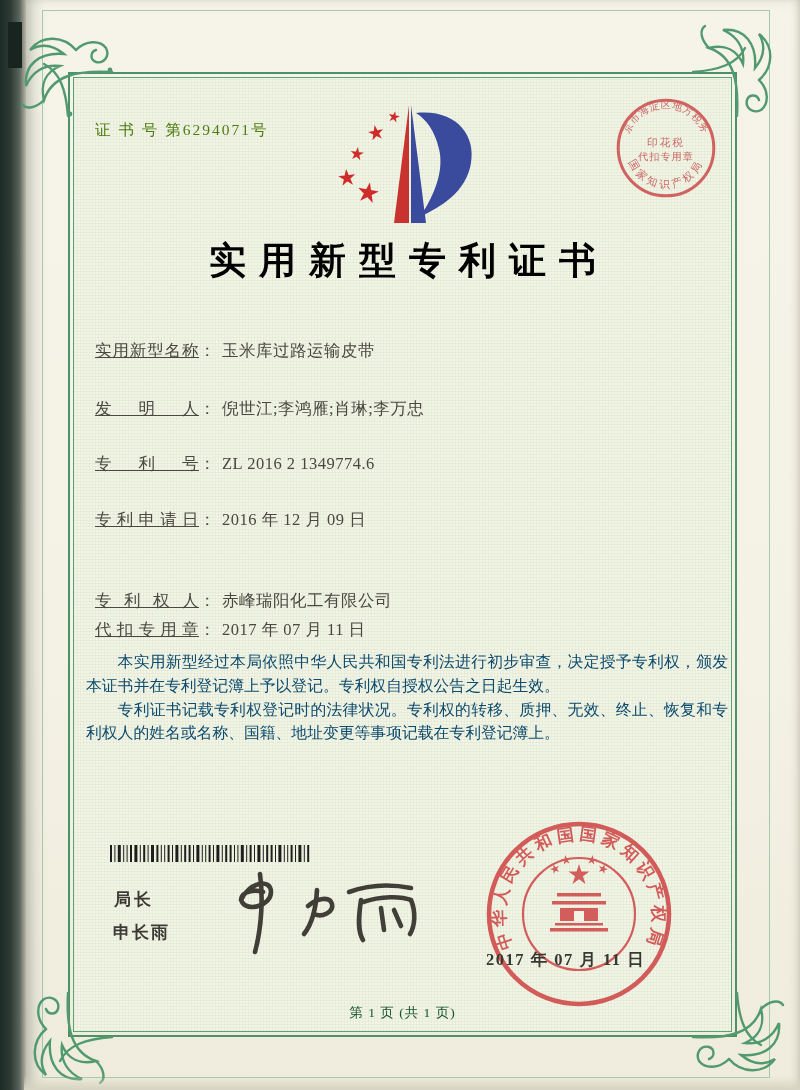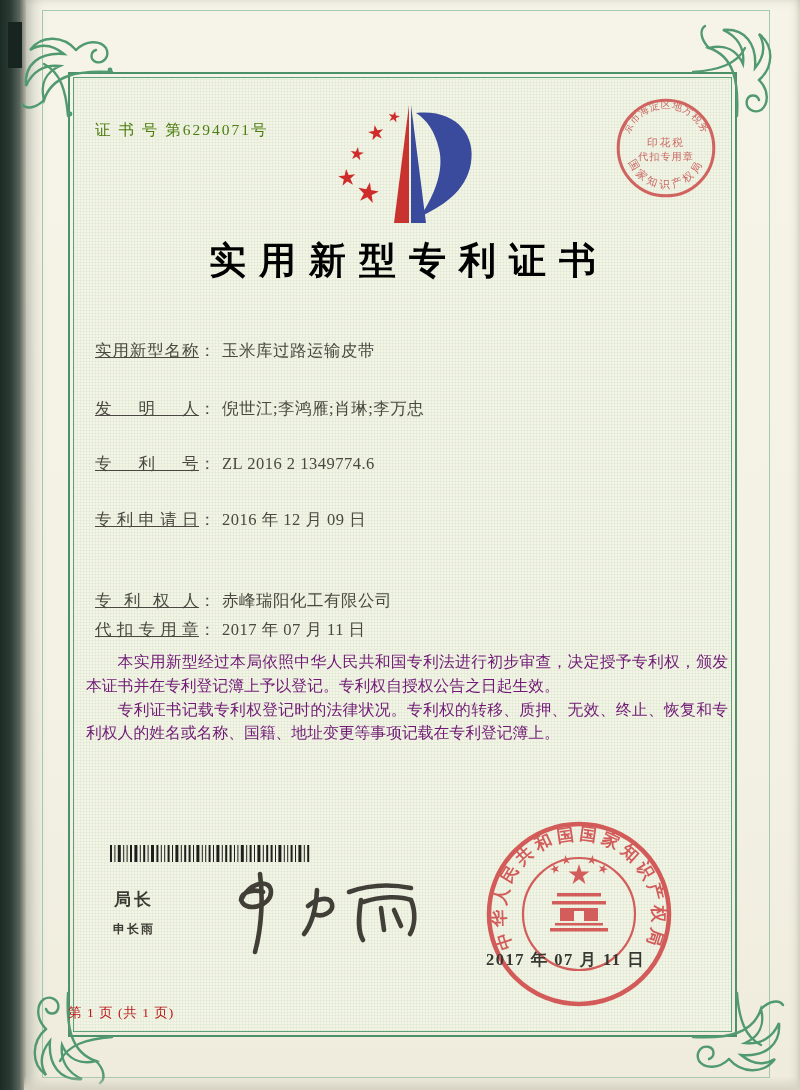--- a/index.html
+++ b/index.html
@@ -36,35 +36,35 @@
   .logo { position:absolute; left:330px; top:101px; width:158px; height:128px; }
   .seal-top { position:absolute; left:606px; top:88px; width:120px; height:120px; opacity:.85; }
   .title { position:absolute; left:68px; top:236px; width:669px; text-align:center;
            font-size:37px; font-weight:bold; letter-spacing:13px; color:#000000; text-indent:13px; }
 
   .field-row { position:absolute; left:95px; font-size:16.5px; color:#4a4840; letter-spacing:.5px; white-space:nowrap; }
   .flabel { display:inline-block; width:104px; text-align:justify; text-align-last:justify;text-decoration:underline; }
   .fcolon { display:inline-block; margin-right:6px; }
 
   .body-text { position:absolute; left:86px; top:650px; width:642px; font-size:15.8px;
-               line-height:23.8px; color:#701a75; text-align:justify; }
+               line-height:23.8px; color:#0c4a6e; text-align:justify; }
   .body-text p { text-indent:2em; }
 
   .barcode { position:absolute; left:110px; top:845px; width:206px; height:17px; }
 
   .signer-title { position:absolute; left:114px; top:888px; font-size:17px; letter-spacing:3px; color:#3c3a34; font-weight:bold; }
-  .signer-name  { position:absolute; left:113px; top:921px; font-size:12px; letter-spacing:2px; color:#3c3a34; font-weight:bold; }
+  .signer-name  { position:absolute; left:113px; top:921px; font-size:17px; letter-spacing:2px; color:#3c3a34; font-weight:bold; }
   .signature { position:absolute; left:213px; top:868px; width:220px; height:92px; }
 
   .seal-bottom { position:absolute; left:482px; top:817px; width:196px; height:196px; opacity:.88; }
   .grant-date { position:absolute; left:486px; top:949px; font-size:16.5px; letter-spacing:1.5px;
                 color:#383832; font-weight:bold; }
 
-  .footer { position:absolute; left:68px; top:1004px; width:669px; text-align:left;
-            font-size:13.5px; color:#b91c1c; letter-spacing:1px; }
+  .footer { position:absolute; left:68px; top:1004px; width:669px; text-align:center;
+            font-size:13.5px; color:#14532d; letter-spacing:1px; }
 
   svg text { font-family:"Liberation Serif","DejaVu Serif",serif; }
 </style>
 </head>
 <body>
 
 <div class="paper"></div>
 <div class="spine"></div>
 <div class="spine-tab"></div>
 

